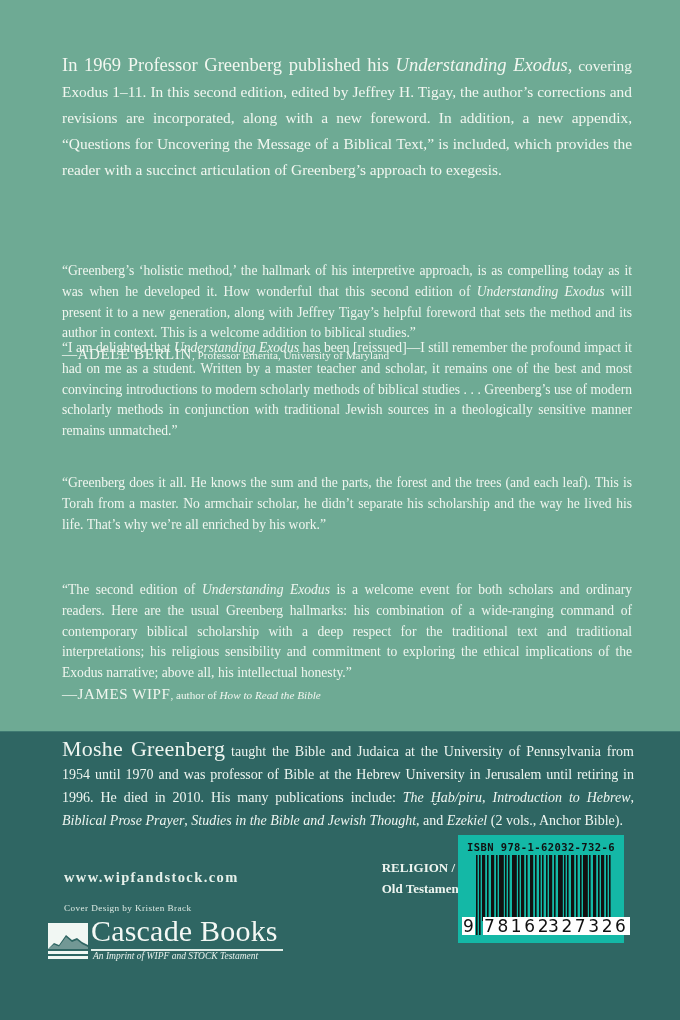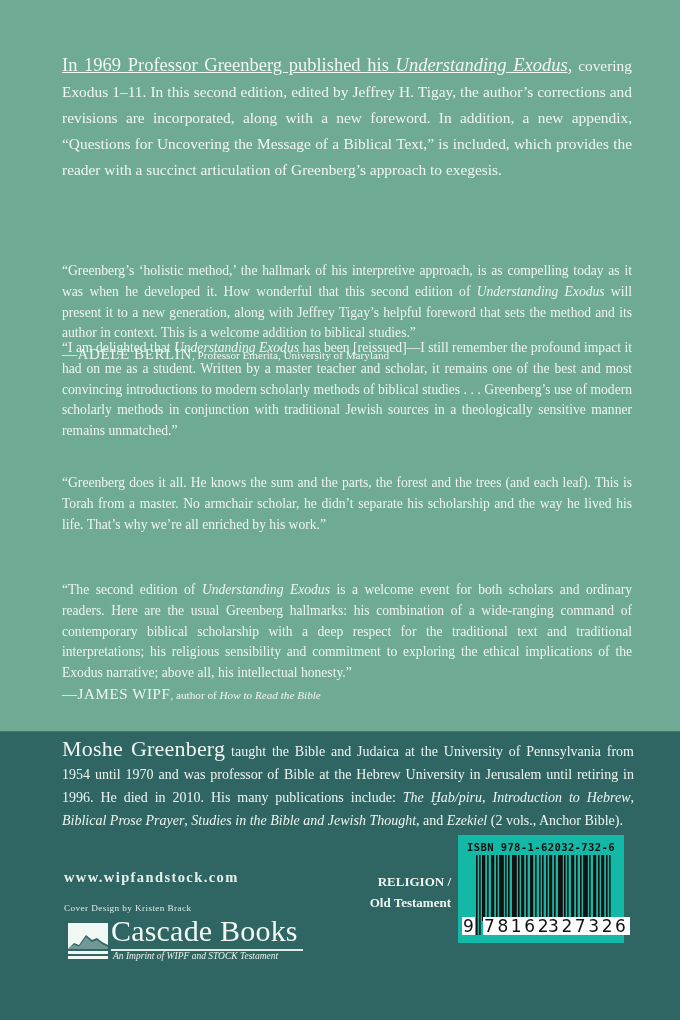--- a/index.html
+++ b/index.html
@@ -16,21 +16,21 @@
     .bottom {
       position: absolute; left: 0; top: 731px; width: 680px; height: 289px;
       background: #2f6663;
       border-top: 1px solid #3f7a72;
     }
     .intro {
       position: absolute; left: 62px; top: 52px; width: 570px;
       font-size: 15.4px; line-height: 26px; color: #f2f7f0;
       text-align: justify; text-align-last: left;
     }
-    .intro .lead { font-size: 18.5px; text-decoration: underline; }
+    .intro .lead { font-size: 18.5px; }
     .blurb {
       position: absolute; left: 62px; width: 570px;
       font-size: 13.6px; line-height: 20.8px; color: #f0f6ef;
       text-align: justify; text-align-last: left;
     }
     .blurb p { margin: 0; }
     .attr { margin-top: 1px; font-size: 11.2px; line-height: 20px; }
     .attr .name { font-size: 15px; letter-spacing: 0.6px; }
     i { font-style: italic; }
     .bio {
@@ -41,39 +41,39 @@
     .bio .bname { font-size: 22px; letter-spacing: 0.2px; margin-top: 20px; }
     .site {
       position: absolute; left: 64px; top: 869px;
       font-size: 14.5px; letter-spacing: 1.4px; color: #e6f0ea; font-weight: bold;
     }
     .credit {
       position: absolute; left: 64px; top: 903px;
       font-size: 9.2px; letter-spacing: 0.4px; color: #dce9e3;
     }
     .logo {
-      position: absolute; left: 68px; top: 920px; width: 240px; height: 45px;
+      position: absolute; left: 48px; top: 920px; width: 240px; height: 45px;
     }
     .logo-mark {
       position: absolute; left: 0; top: 3px; width: 40px; height: 40px;
     }
     .logo-name {
       position: absolute; left: 43px; top: -6px;
       font-size: 30px; color: #f3f8f4; white-space: nowrap; letter-spacing: 0.2px;
     }
     .logo-rule {
       position: absolute; left: 43px; top: 29px; width: 192px; height: 1.5px; background: #dfece6;
     }
     .logo-sub {
       position: absolute; left: 45px; top: 31px;
       font-size: 9.5px; font-style: italic; color: #e7f1ec; white-space: nowrap;
     }
     .category {
-      position: absolute; right: 229px; top: 857px; text-align: right;
-      font-size: 13px; line-height: 21px; color: #eef5f0; font-weight: bold; margin-top: 14px;
+      position: absolute; right: 217px; top: 857px; text-align: left;
+      font-size: 13px; line-height: 21px; color: #eef5f0; font-weight: bold;
     }
     .category .sub { font-weight: bold; }
     .barcode {
       position: absolute; left: 458px; top: 835px; width: 166px; height: 108px;
       background: #14b8a6;
     }
     .isbn-text {
       position: absolute; left: 0; top: 6px; width: 166px; text-align: center;
       font-family: "DejaVu Sans Mono", monospace; font-size: 10.5px; font-weight: bold;
       color: #111; letter-spacing: 0.4px;

